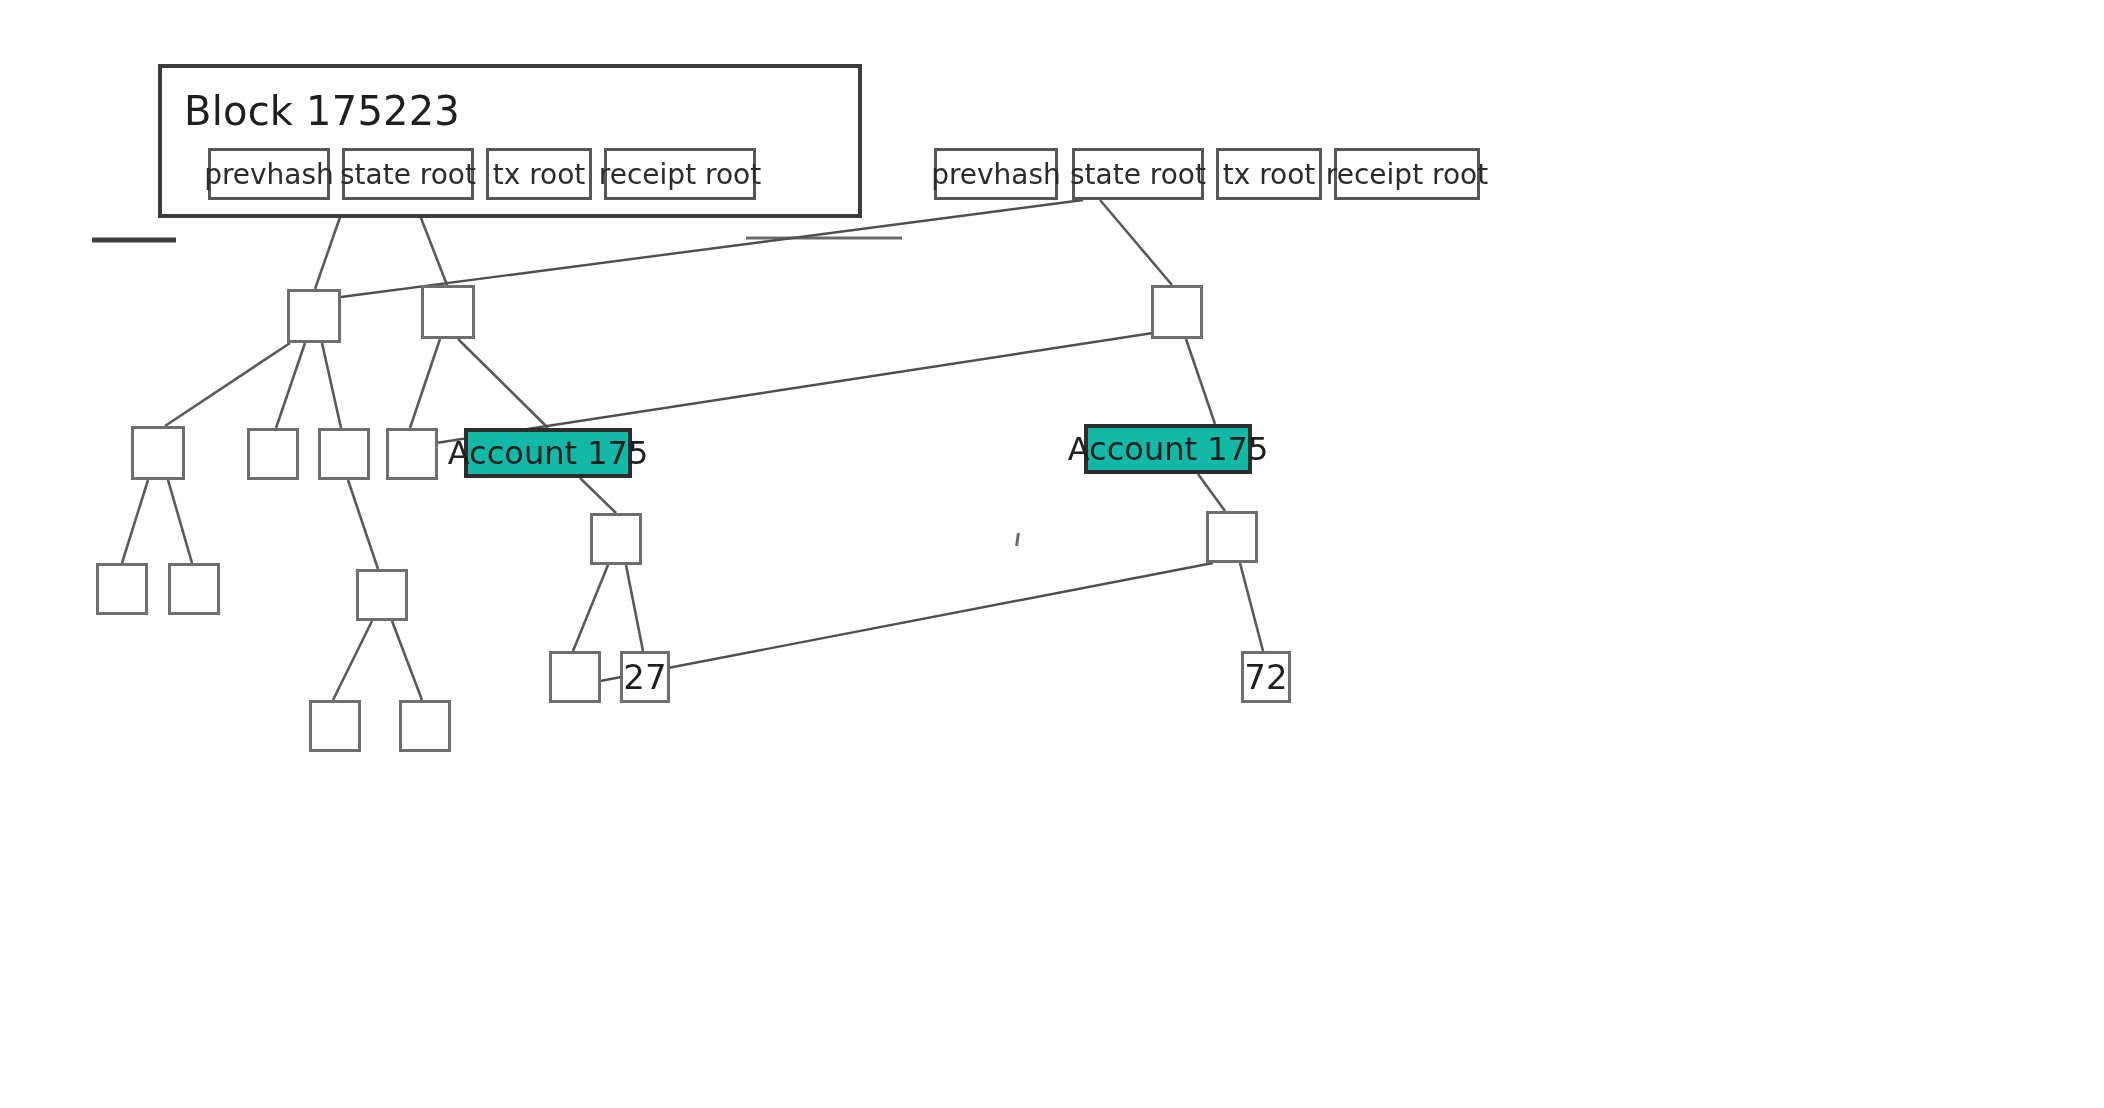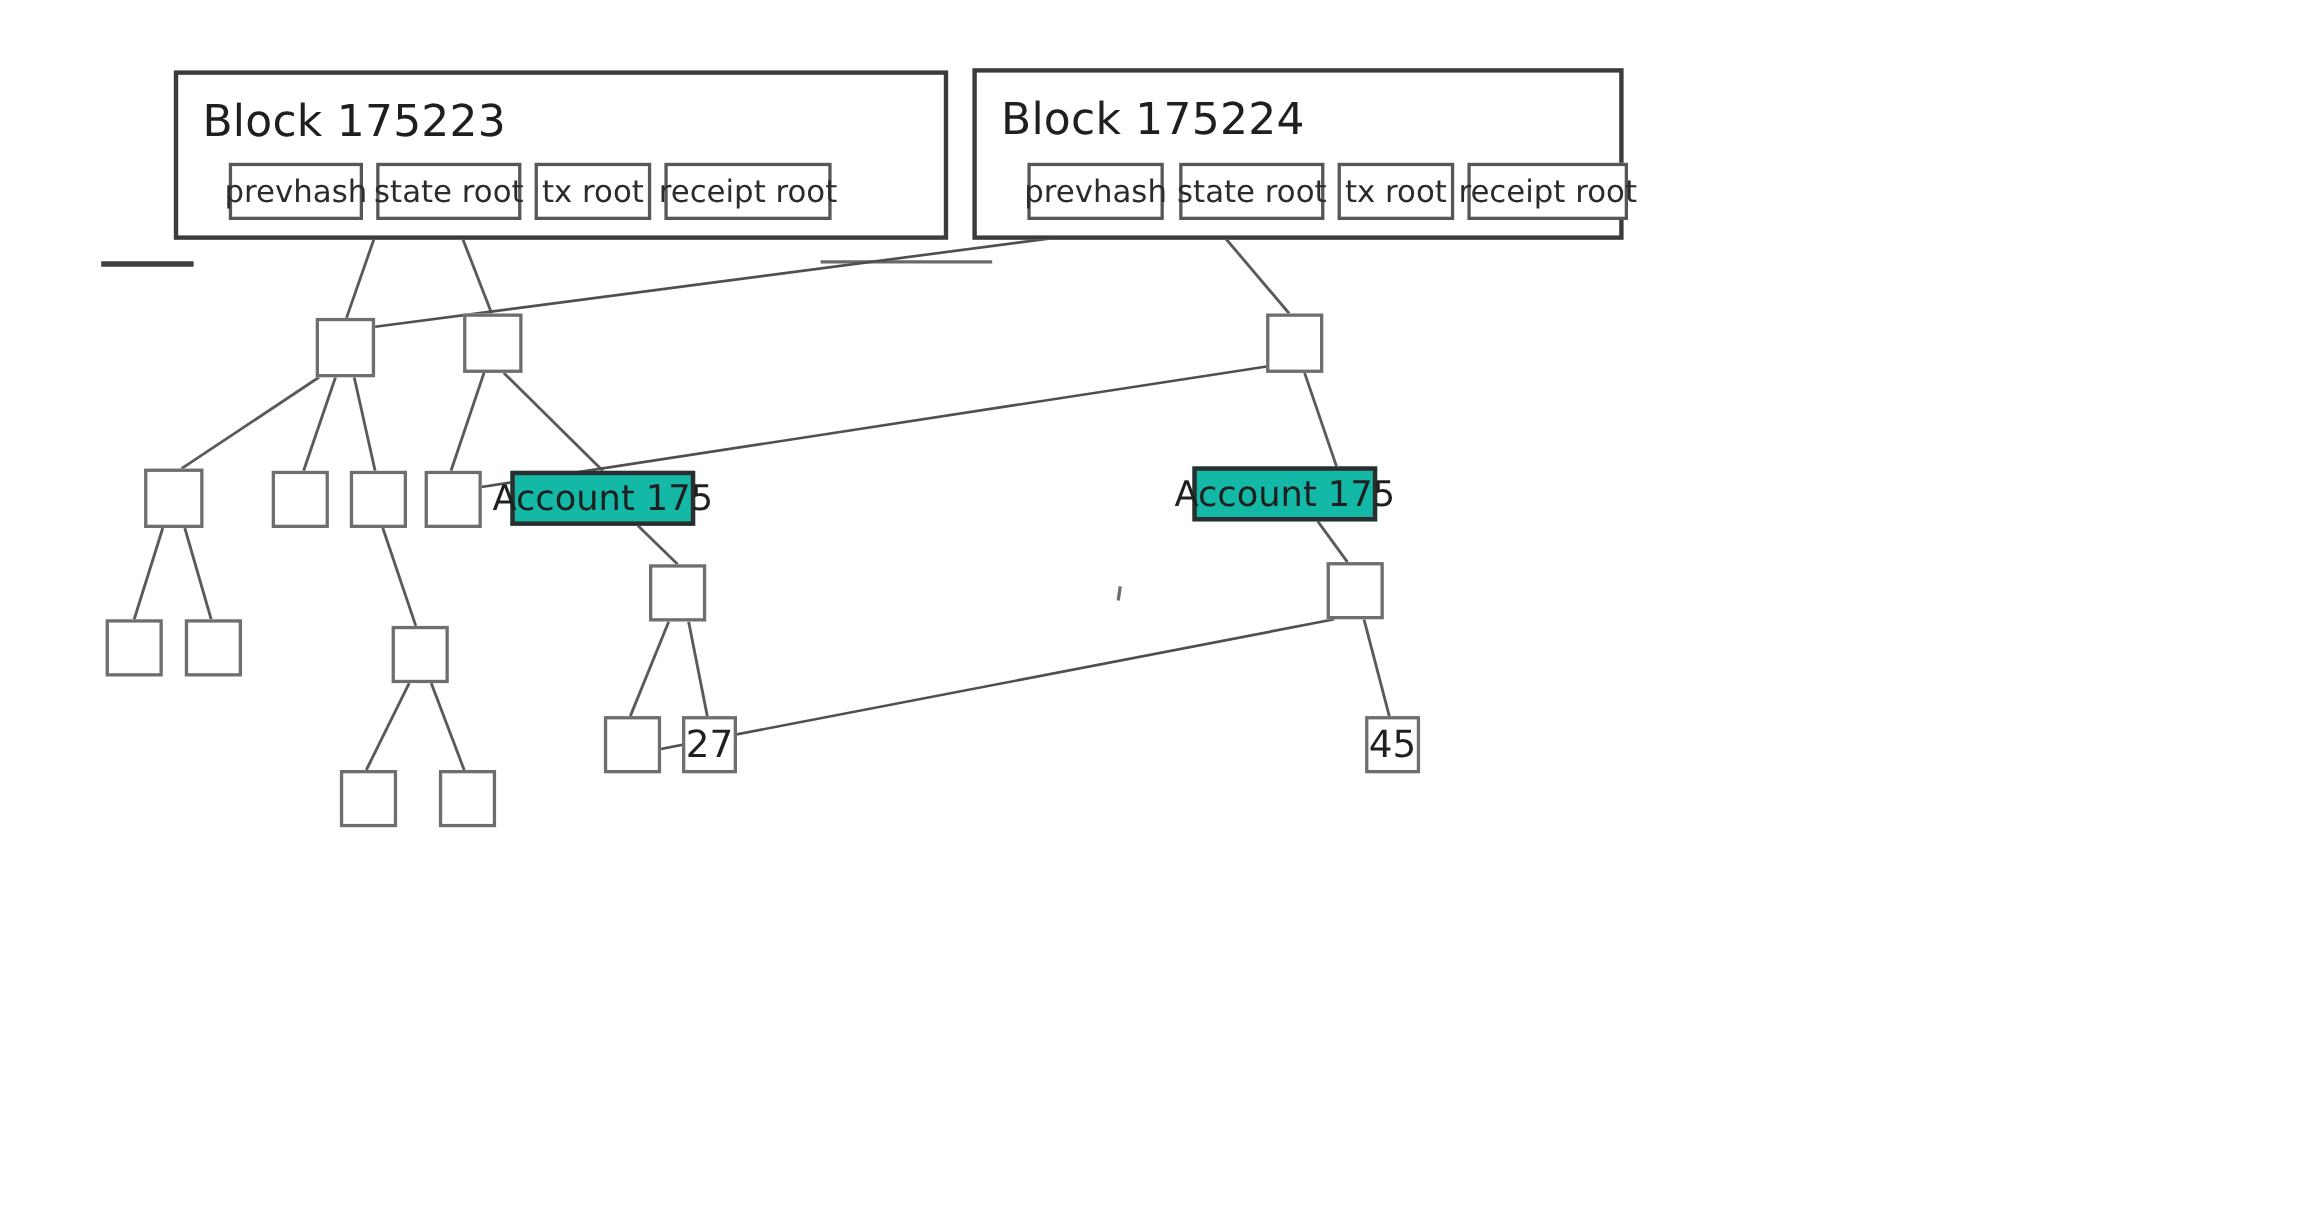--- a/index.html
+++ b/index.html
@@ -140,23 +140,20 @@
   <div class="tick" style="left:1016px; top:533px;"></div>
 
   <div class="block" style="left:158px; top:64px; width:704px; height:154px;padding-left:29px;">
     <div class="block-title">Block 175223</div>
   </div>
   <div class="field" style="left:176px; top:148px; width:122px; height:52px;">prevhash</div>
   <div class="field" style="left:310px; top:148px; width:132px; height:52px;">state root</div>
   <div class="field" style="left:454px; top:148px; width:106px; height:52px;">tx root</div>
   <div class="field" style="left:572px; top:148px; width:152px; height:52px;">receipt root</div>
 
-  <div class="block" style="left:884px; top:62px; width:592px; height:156px;">
-    <div class="block-title">Block 175224</div>
-  </div>
   <div class="field" style="left:902px; top:148px; width:124px; height:52px;">prevhash</div>
   <div class="field" style="left:1040px; top:148px; width:132px; height:52px;">state root</div>
   <div class="field" style="left:1184px; top:148px; width:106px; height:52px;">tx root</div>
   <div class="field" style="left:1302px; top:148px; width:146px; height:52px;">receipt root</div>
 
   <div class="node" style="left:287px; top:289px; width:54px; height:54px;"></div>
   <div class="node" style="left:421px; top:285px; width:54px; height:54px;"></div>
 
   <div class="node" style="left:131px; top:426px; width:54px; height:54px;"></div>
   <div class="node" style="left:247px; top:428px; width:52px; height:52px;"></div>
@@ -171,15 +168,15 @@
   <div class="node" style="left:399px; top:700px; width:52px; height:52px;"></div>
 
   <div class="acct" style="left:464px; top:428px; width:168px; height:50px;">Account 175</div>
   <div class="node" style="left:590px; top:513px; width:52px; height:52px;"></div>
   <div class="node" style="left:549px; top:651px; width:52px; height:52px;"></div>
   <div class="node leafval" style="left:620px; top:651px; width:50px; height:52px;">27</div>
 
   <div class="node" style="left:1151px; top:285px; width:52px; height:54px;"></div>
   <div class="acct" style="left:1084px; top:424px; width:168px; height:50px;">Account 175</div>
   <div class="node" style="left:1206px; top:511px; width:52px; height:52px;"></div>
-  <div class="node leafval" style="left:1241px; top:651px; width:50px; height:52px;">45</div>
+  <div class="node leafval" style="left:1241px; top:651px; width:50px; height:52px;">72</div>
 
 </div>
 
 </body></html>

